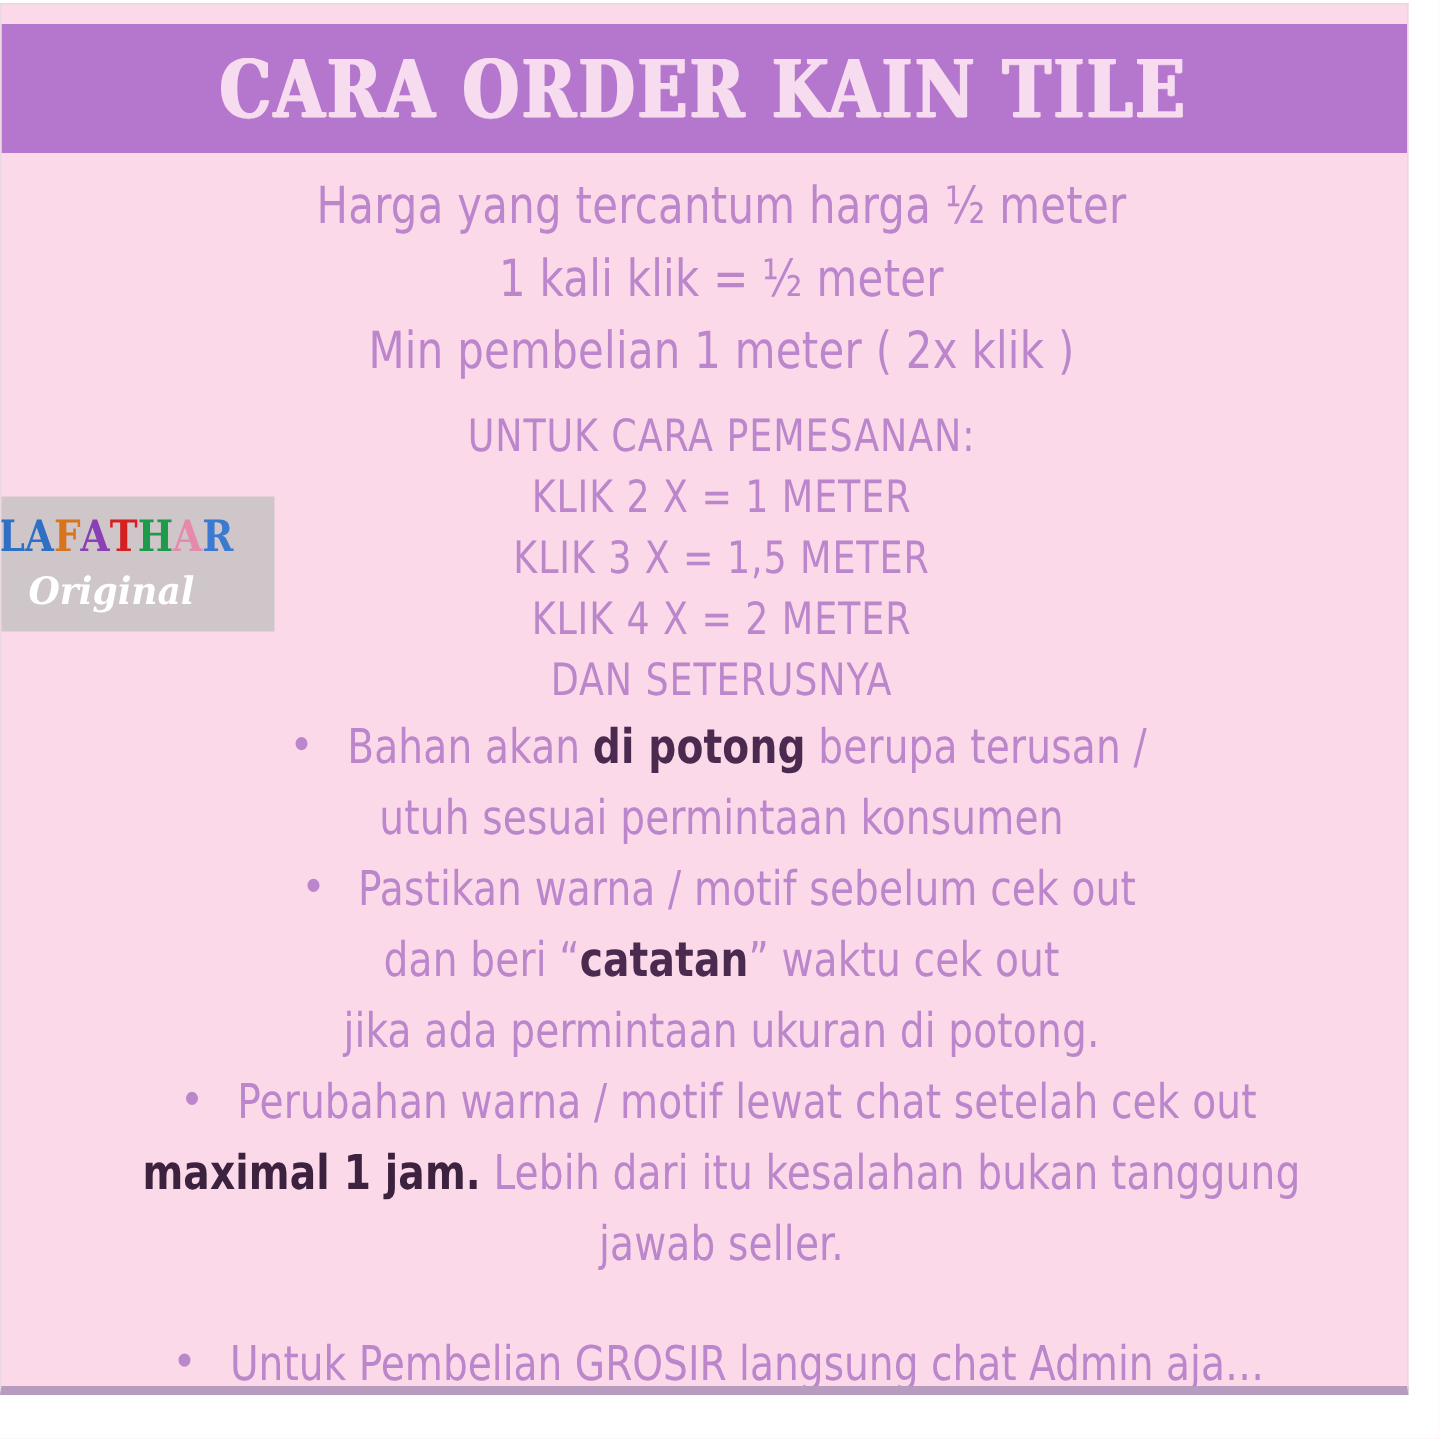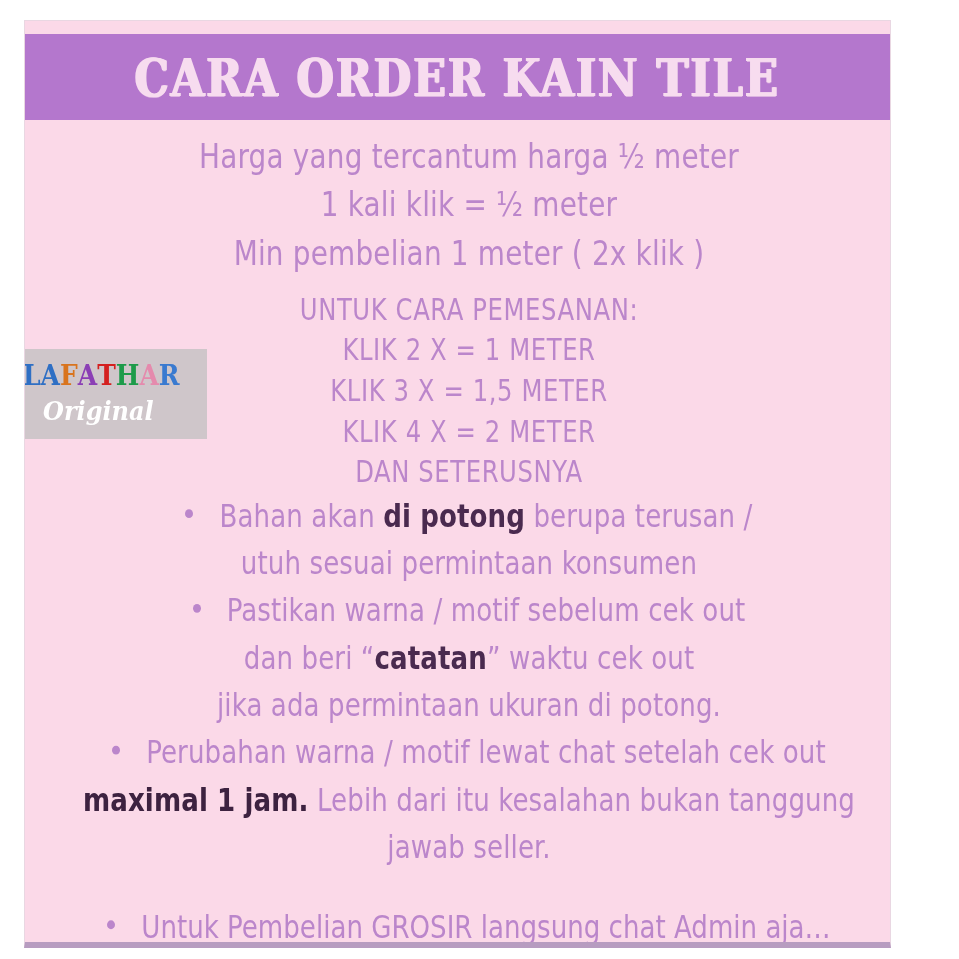--- a/index.html
+++ b/index.html
@@ -18,30 +18,29 @@
     position: relative;
     width: 959px;
     height: 959px;
     background: #ffffff;
     box-sizing: border-box;
   }
 
   
   .card {
     position: absolute;
-    left: 24px;
+    left: 0;
     top: 2px;
-    width: 867px;
+    width: 939px;
     height: 928px;
     background: #fbd9e8;
     border: 1px solid #e9d7e2;
     border-bottom: 6px solid #b79cc0;
     box-sizing: border-box;
     overflow: hidden;
-    margin-top: 18px;
   }
 
   
   .banner {
     position: absolute;
     left: 0;
     top: 13px;
     width: 100%;
     height: 86px;
     background: #b477cd;

